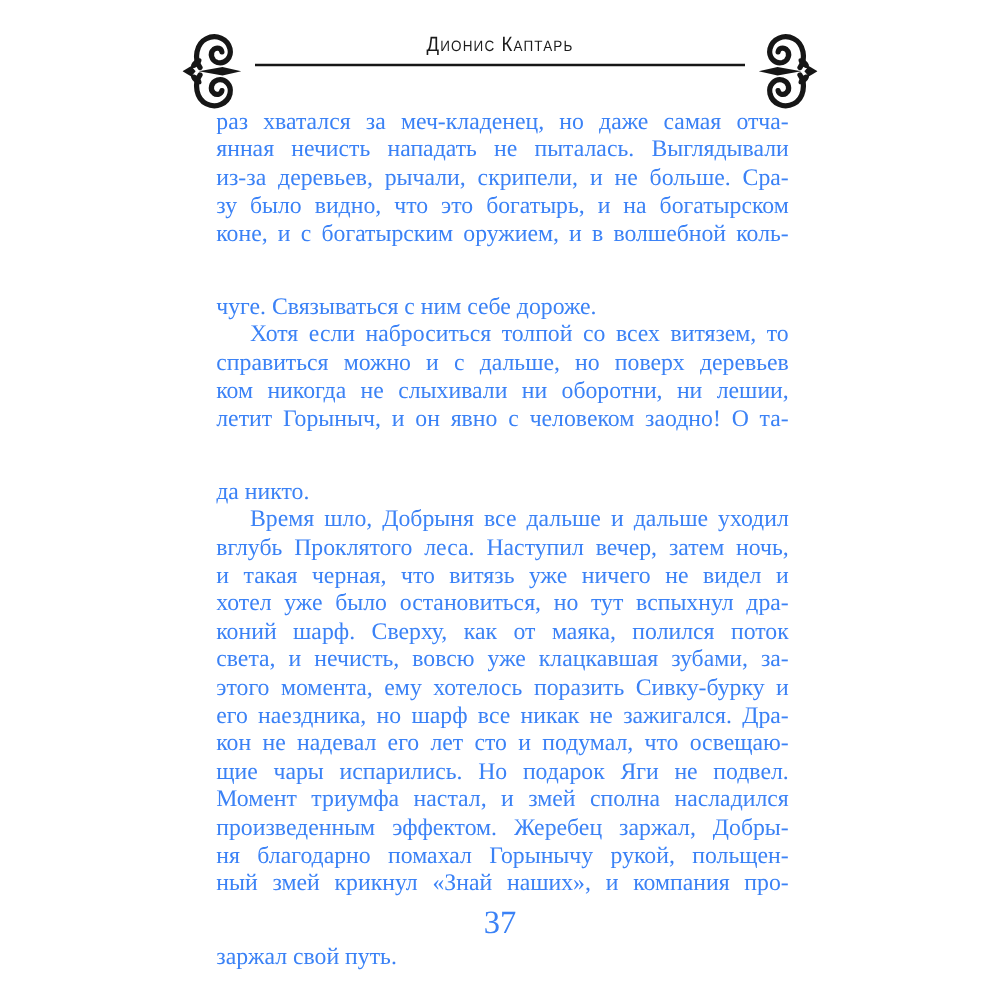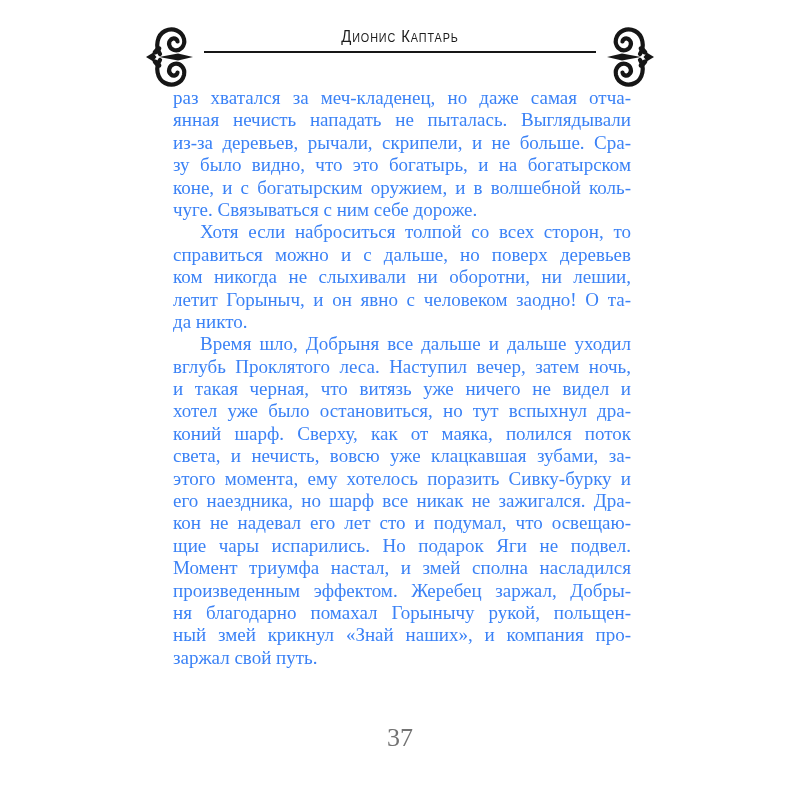--- a/index.html
+++ b/index.html
@@ -56,31 +56,31 @@
     color: #3b82f6;
   }
   .para { margin: 0; }
   .line {
     text-align: justify;
     text-align-last: justify;
     white-space: normal;
     overflow: hidden;
     height: 22.4px;
   }
-  .line.last { text-align-last: left; }
+  .line.last { text-align-last: left; margin-top: 36px; }
   .line.indent { text-indent: 27px; }
   
   .page-number {
     position: absolute;
     top: 723px;
     left: 0;
     width: 100%;
     text-align: center;
     font-size: 26px;
-    color: #737373;
+    color: #3b82f6;
   }
 </style>
 </head>
 <body>
 
 <div class="page">
 
   <div class="running-head-author">Дионис Каптарь</div>
 
   <div class="head-rule"></div>
@@ -114,21 +114,21 @@
   <div class="text-block">
       <div class="para">
         <div class="line">раз хватался за меч-кладенец, но даже самая отча-</div>
         <div class="line">янная нечисть нападать не пыталась. Выглядывали</div>
         <div class="line">из-за деревьев, рычали, скрипели, и не больше. Сра-</div>
         <div class="line">зу было видно, что это богатырь, и на богатырском</div>
         <div class="line">коне, и с богатырским оружием, и в волшебной коль-</div>
         <div class="line last">чуге. Связываться с ним себе дороже.</div>
       </div>
       <div class="para">
-        <div class="line indent">Хотя если наброситься толпой со всех сторон, то</div>
+        <div class="line indent">Хотя если наброситься толпой со всех витязем, то</div>
         <div class="line">справиться можно и с дальше, но поверх деревьев</div>
         <div class="line">ком никогда не слыхивали ни оборотни, ни лешии,</div>
         <div class="line">летит Горыныч, и он явно с человеком заодно! О та-</div>
         <div class="line last">да никто.</div>
       </div>
       <div class="para">
         <div class="line indent">Время шло, Добрыня все дальше и дальше уходил</div>
         <div class="line">вглубь Проклятого леса. Наступил вечер, затем ночь,</div>
         <div class="line">и такая черная, что витязь уже ничего не видел и</div>
         <div class="line">хотел уже было остановиться, но тут вспыхнул дра-</div>

